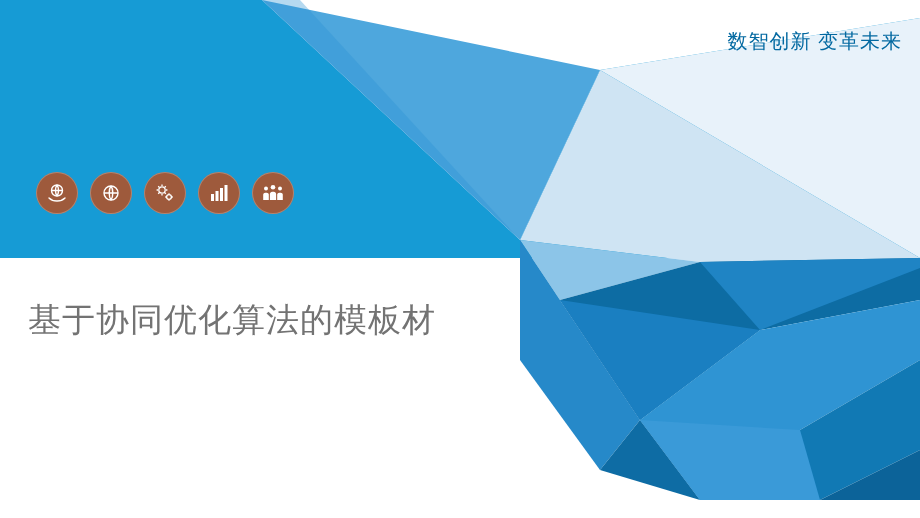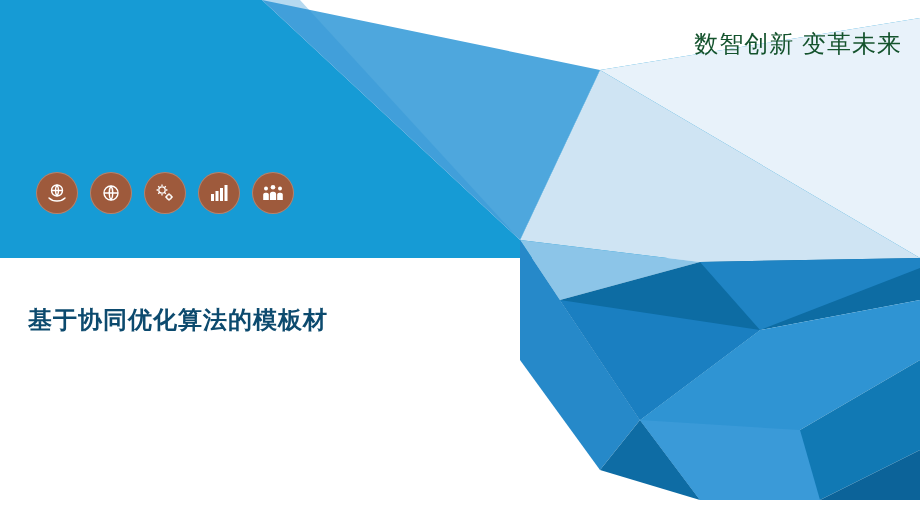--- a/index.html
+++ b/index.html
@@ -29,22 +29,22 @@
     position: absolute;
     left: 0;
     top: 0;
     width: 920px;
     height: 518px;
   }
   #tagline {
     position: absolute;
     right: 18px;
     top: 28px;
-    color: #14532d;
-    font-size: 24px;
+    color: #0369a1;
+    font-size: 20px;
     letter-spacing: 1px;
     white-space: nowrap;
   }
   #icon-row {
     position: absolute;
     left: 36px;
     top: 172px;
     display: flex;
     gap: 12px;
   }
@@ -59,23 +59,23 @@
     box-shadow: inset 0 0 0 1px rgba(255,255,255,0.25);
   }
   .icon-circle svg { display: block; }
   #title-block {
     position: absolute;
     left: 28px;
     top: 292px;
     width: 520px;
   }
   .title-line {
-    color: #0c4a6e;
-    font-size: 24px;
-    font-weight: bold;
+    color: #737373;
+    font-size: 33px;
+    font-weight: normal;
     line-height: 56px;
     letter-spacing: 1px;
     white-space: nowrap;
   }
 </style>
 </head>
 <body>
 
 <div id="slide">
 

